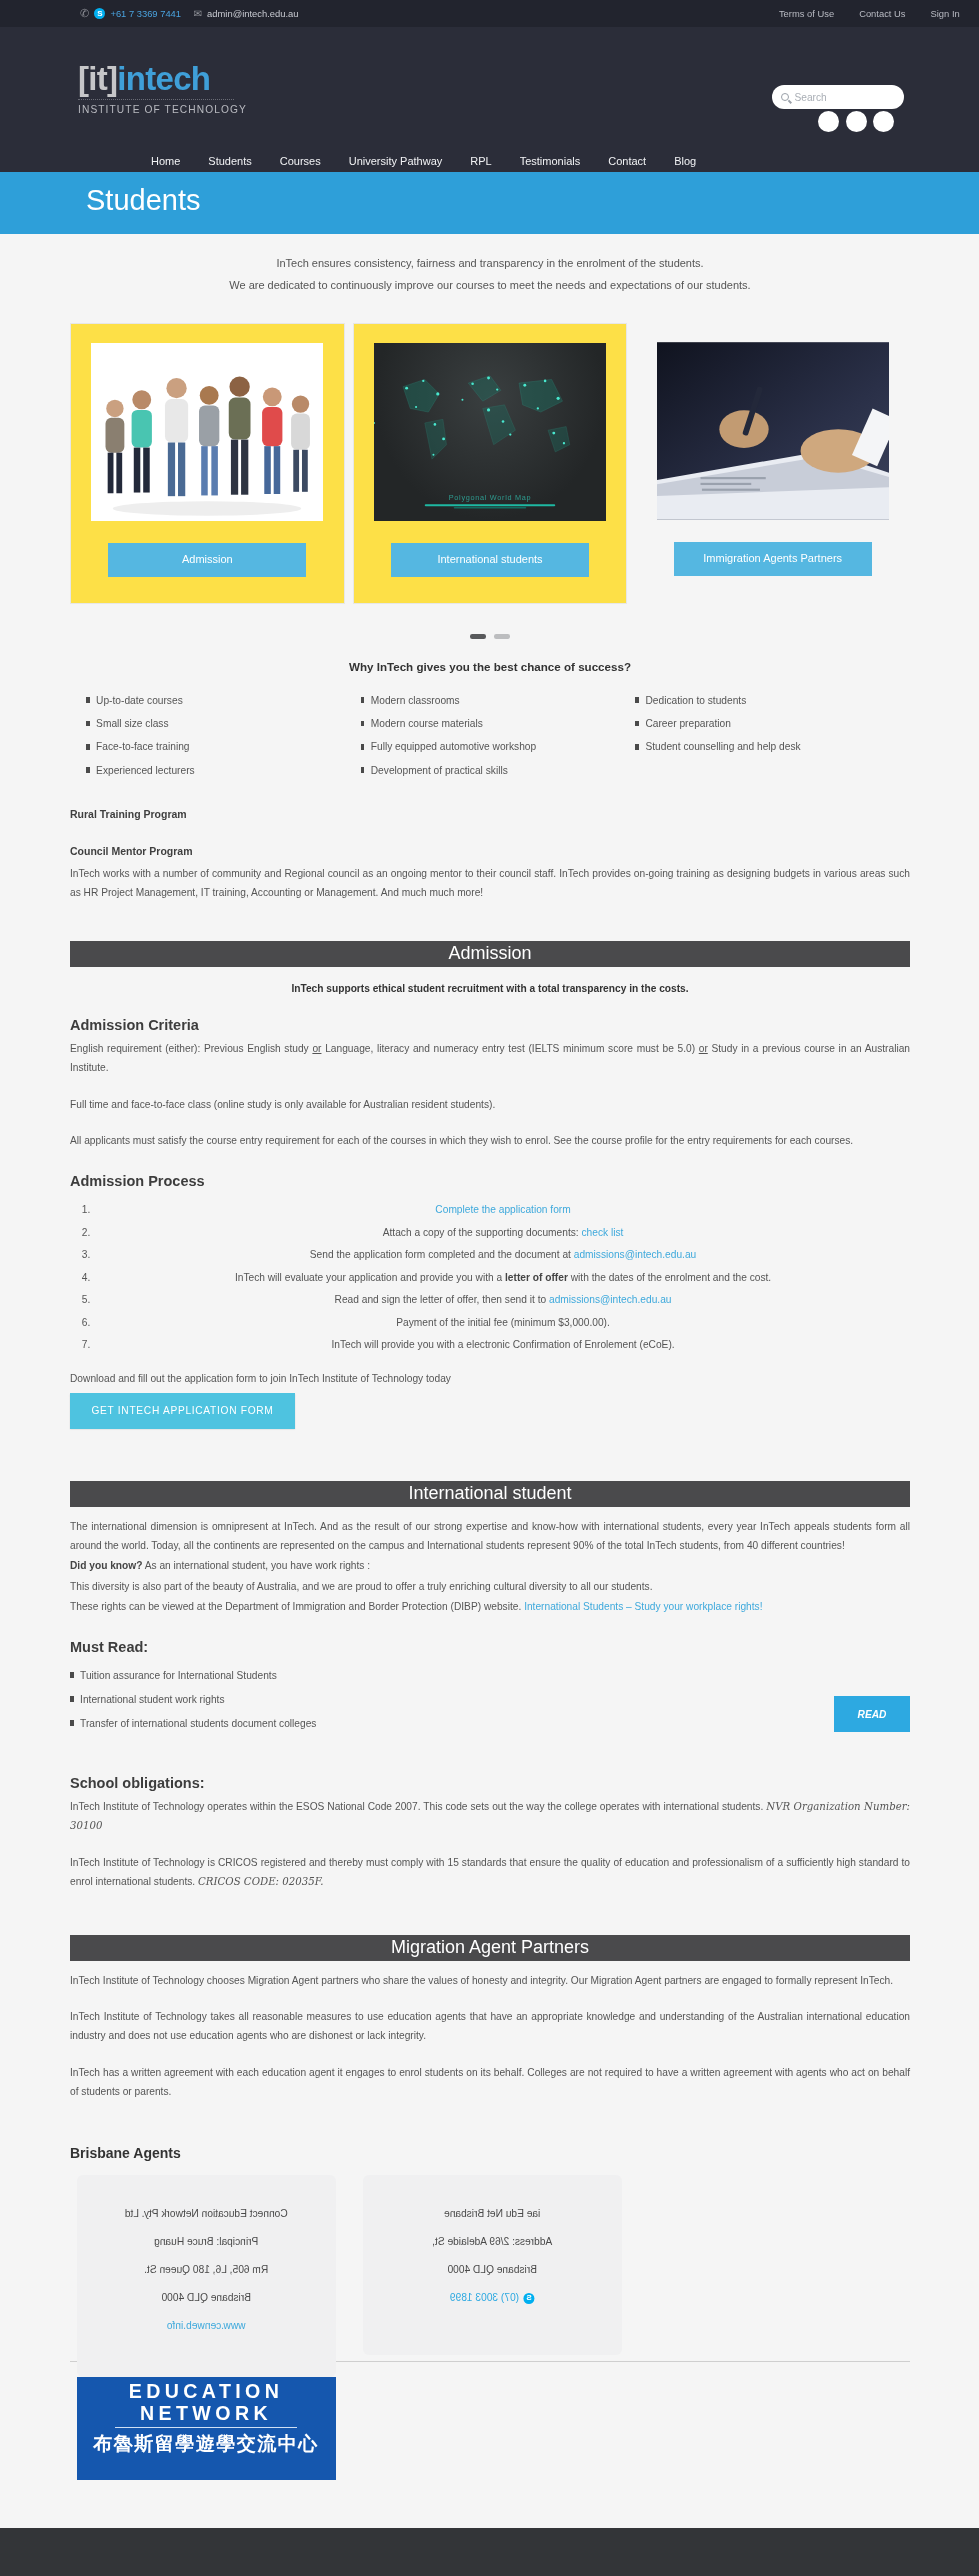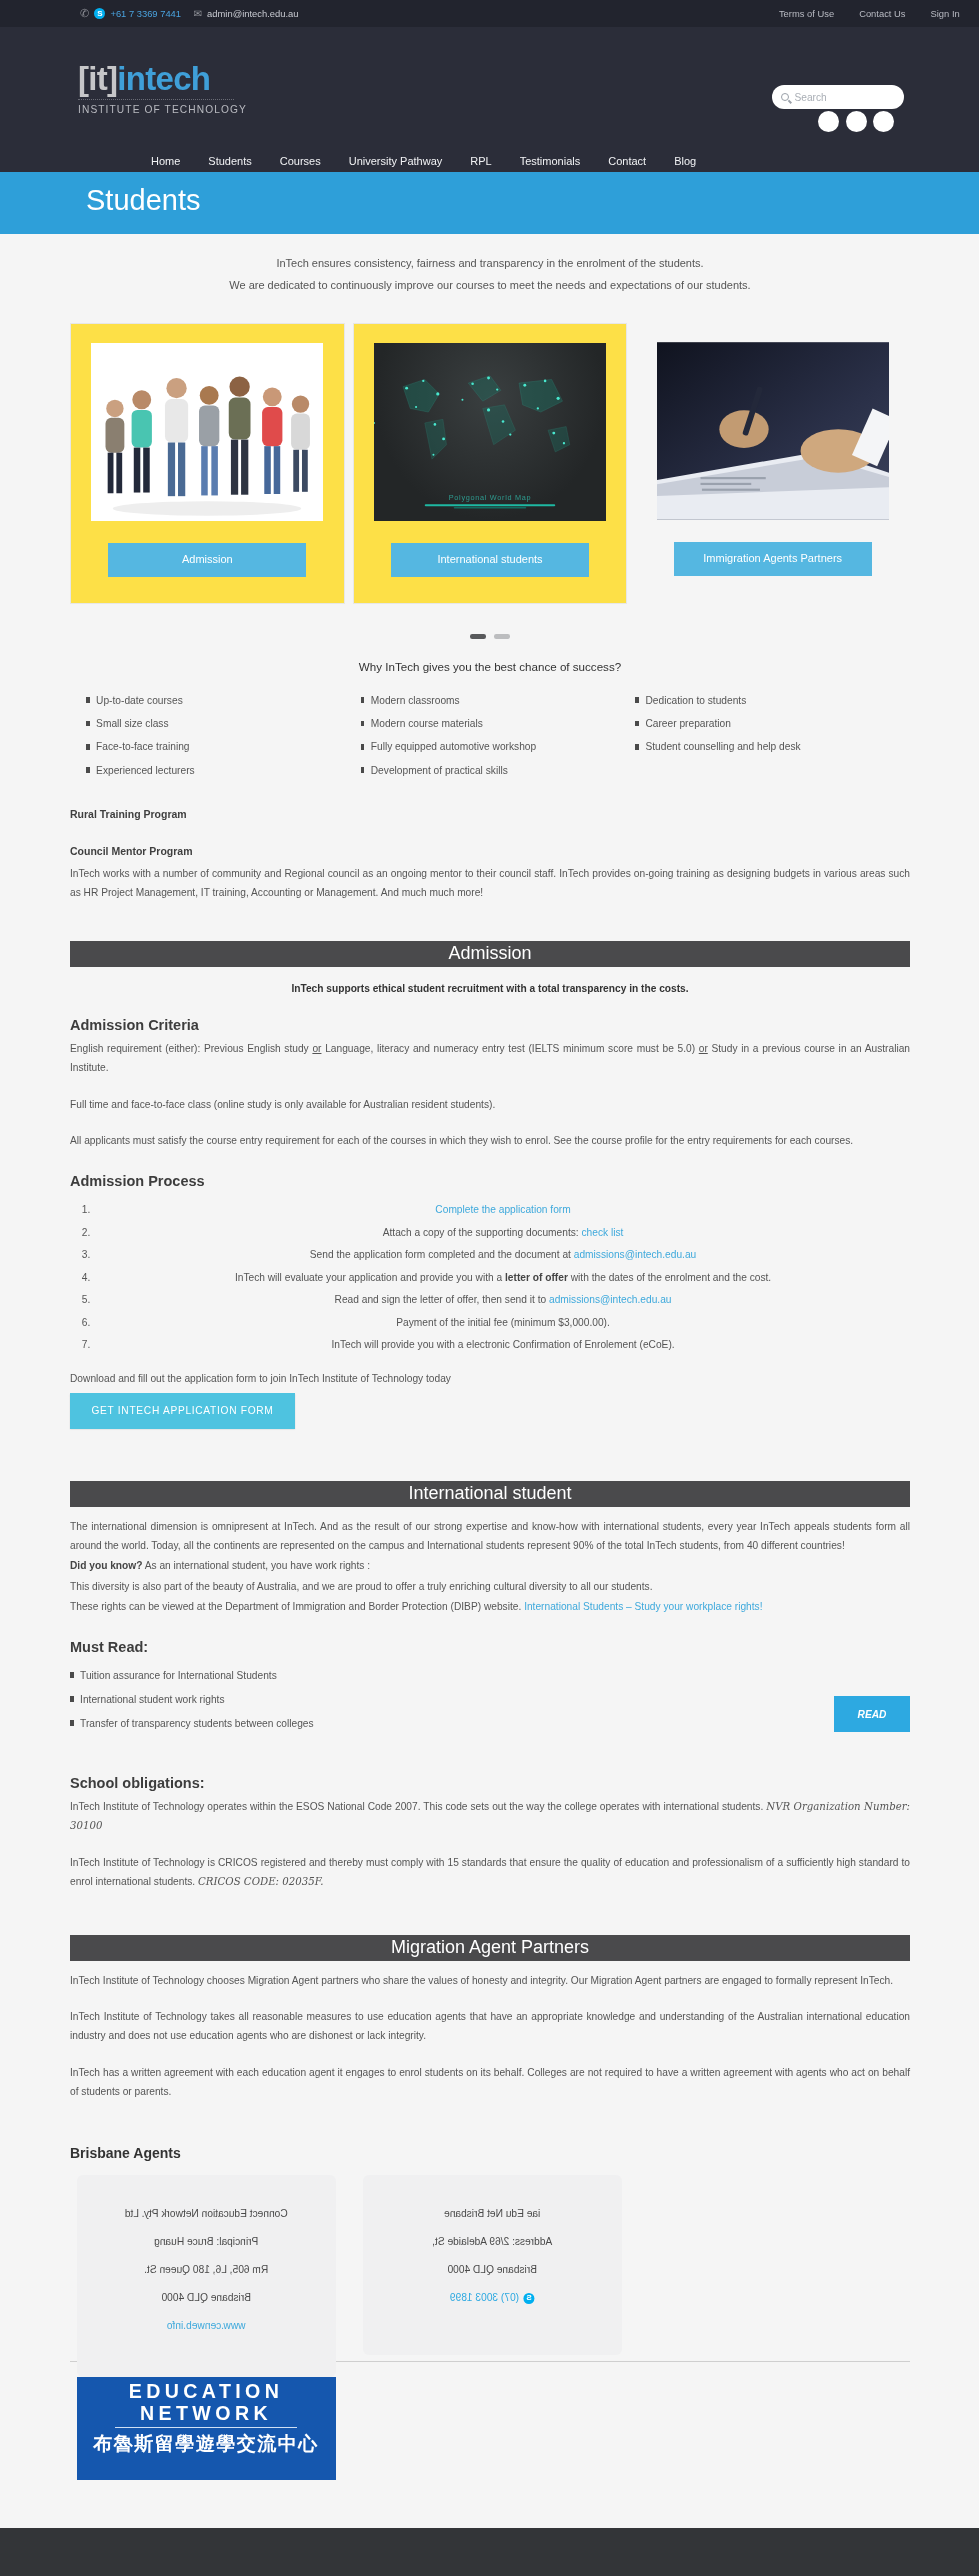--- a/index.html
+++ b/index.html
@@ -61,21 +61,21 @@
   .promo-card.bordered { background:#fde047; border:0.7px solid #e7e7e7; padding-bottom:26px; }
   .promo-img { width:232px; height:178px; margin:0 auto; display:block; }
   .promo-btn { display:block; margin:22px auto 0; width:198px; background:#55b7e1; color:#fff;
                font-size:11px; padding:8px 0; cursor:pointer; border:none; line-height:1.6; }
   .dots { text-align:center; margin-top:26px; }
   .dot { display:inline-block; width:16px; height:5.1px; border-radius:2.2px; margin:0 2.9px; cursor:pointer; }
   .dot.active { background:#58595b; }
   .dot.inactive { background:#bcbdbf; }
 
   
-  .why-heading { text-align:center; font-weight:normal; color:#333; font-size:11.6px; margin-top:19px; }
+  .why-heading { text-align:center; font-weight:bold; color:#333; font-size:11.6px; margin-top:19px; }
   .why-grid { display:flex; margin-top:22px; padding-left:16px; }
   .why-col { width:290px; }
   .why-col li { list-style:none; margin-bottom:12.3px; color:#555; font-size:10.2px; }
   .sq { display:inline-block; width:3.6px; height:5.8px; background:#4a4a4a; margin-right:6.5px; vertical-align:0.7px; }
 
   .prog-title { font-weight:bold; color:#3f3f3f; font-size:10.5px; margin-top:20.3px; }
   .para { color:#555; font-size:10.2px; line-height:19px; margin-top:6.5px; text-align:justify; }
   .para-gap { margin-top:17.4px; }
 
   
@@ -357,21 +357,21 @@
   <p class="para" style="margin-top:10.2px;">The international dimension is omnipresent at InTech. And as the result of our strong expertise and know-how with international students, every year InTech appeals students form all around the world. Today, all the continents are represented on the campus and International students represent 90% of the total InTech students, from 40 different countries!</p>
   <p class="para" style="margin-top:1.5px;"><span class="bld">Did you know?</span><span> As an international student, you have work rights :</span></p>
   <p class="para" style="margin-top:1.5px;">This diversity is also part of the beauty of Australia, and we are proud to offer a truly enriching cultural diversity to all our students.</p>
   <p class="para" style="margin-top:1.5px;"><span>These rights can be viewed at the Department of Immigration and Border Protection (DIBP) website. </span><a class="lnk">International Students – Study your workplace rights!</a></p>
 
   <div class="mustread-wrap">
     <div class="sub-heading">Must Read:</div>
     <ul class="mustread-list">
       <li><span class="sq"></span><span>Tuition assurance for International Students</span></li>
       <li><span class="sq"></span><span>International student work rights</span></li>
-      <li><span class="sq"></span><span>Transfer of transparency students between colleges</span></li>
+      <li><span class="sq"></span><span>Transfer of international students document colleges</span></li>
     </ul>
     <button class="read-btn">READ</button>
   </div>
 
   <div class="sub-heading" style="margin-top:46px;">School obligations:</div>
   <p class="para"><span>InTech Institute of Technology operates within the ESOS National Code 2007. This code sets out the way the college operates with international students.  </span><span class="serif-it">NVR Organization Number: 30100</span></p>
   <p class="para para-gap"><span>InTech Institute of Technology is CRICOS registered and thereby must comply with 15 standards that ensure the quality of education and professionalism of a sufficiently high standard to enrol international students. </span><span class="serif-it">CRICOS CODE: 02035F.</span></p>
 
   <div class="bar" style="margin-top:44px;">
     <span>Migration Agent Partners</span>

